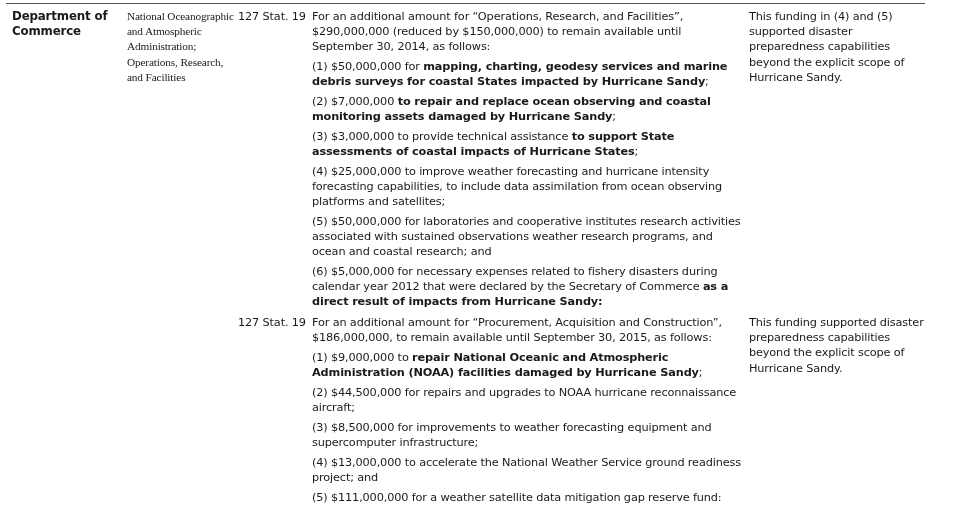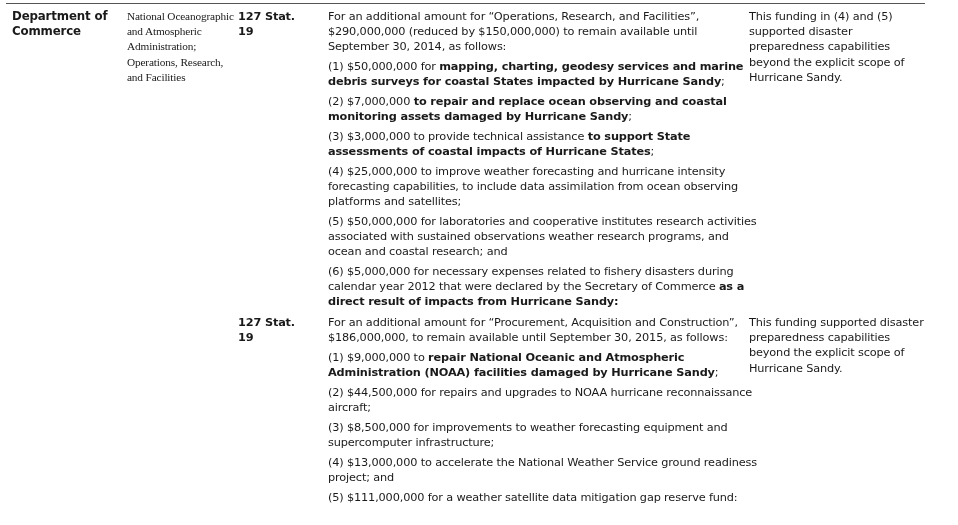--- a/index.html
+++ b/index.html
@@ -9,22 +9,22 @@
     color: #1a1a1a;
   }
   .table {
     position: absolute; left: 6px; top: 3px; width: 919px;
     border-top: 1.5px solid #555;
   }
   .row { position: relative; }
   .cell { position: absolute; font-size: 11.3px; line-height: 15.2px; letter-spacing: -0.15px; }
   .c-dept { left: 6px; width: 110px; font-weight: bold; font-size: 11.8px; }
   .c-acct { left: 121px; width: 110px; font-family: Liberation Serif, serif; }
-  .c-cite { left: 232px; width: 70px; font-weight: bold; }
-  .c-desc { left: 306px; width: 430px; margin-left: 16px; }
+  .c-cite { left: 232px; width: 70px; }
+  .c-desc { left: 306px; width: 430px; }
   .c-note { left: 743px; width: 175px; }
   .para { margin: 0 0 4.5px 0; }
   .b { font-weight: bold; }
   .row1 { height: 306px; }
   .row2 { height: 200px; }
   .row .cell { top: 5px; }
 </style>
 </head>
 <body>
 

